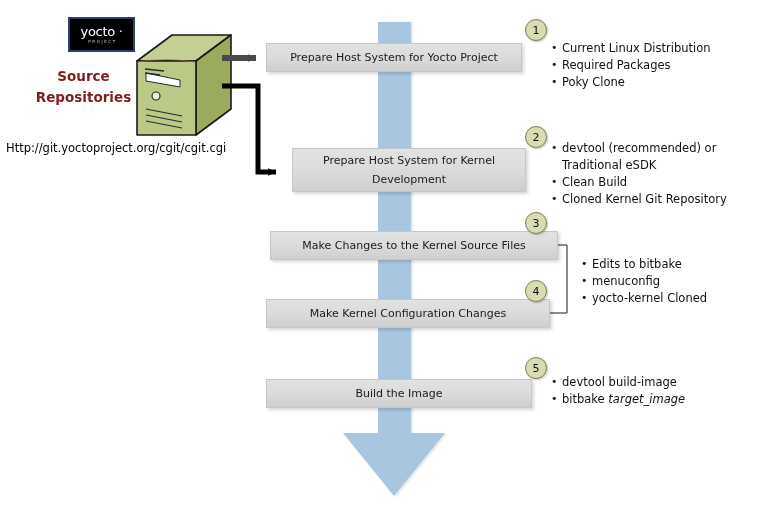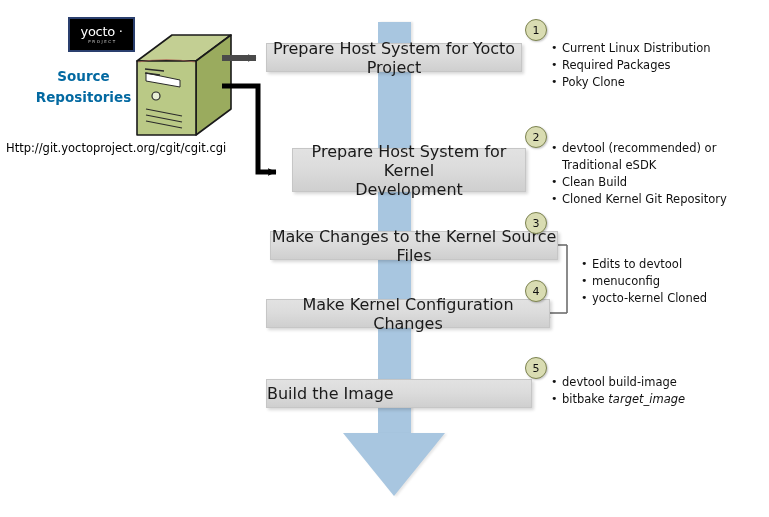--- a/index.html
+++ b/index.html
@@ -70,21 +70,21 @@
   }
 
   
   #source-repo-label {
     left: 26px;
     top: 66px;
     width: 115px;
     text-align: center;
     font-size: 13.5px;
     font-weight: bold;
-    color: #0369a1;
+    color: #7f1d1d;
     line-height: 21px;
   }
   #source-repo-url {
     left: 6px;
     top: 141px;
     font-size: 11.5px;
     color: #000000;
     white-space: nowrap;
   }
 
@@ -92,23 +92,24 @@
   #server-icon { left: 134px; top: 33px; width: 100px; height: 105px; }
 
   
   .pbox {
     background: linear-gradient(to bottom, #e2e2e2 0%, #dcdcdc 45%, #cfcfcf 100%);
     border: 1px solid #c6c6c6;
     box-sizing: border-box;
     box-shadow: 2px 2px 3px rgba(0,0,0,0.16);
     display: flex;
     align-items: center;
+    justify-content: center;
     text-align: center;
     color: #1a1a1a;
-    font-size: 16px;
+    font-size: 11px;
     line-height: 19px;
   }
   #box-1 { left: 266px; top: 43px;  width: 256px; height: 29px; }
   #box-2 { left: 292px; top: 148px; width: 234px; height: 44px; }
   #box-3 { left: 234px; top: 231px; width: 288px; height: 29px; margin-left: 36px; }
   #box-4 { left: 266px; top: 299px; width: 284px; height: 29px; }
   #box-5 { left: 266px; top: 379px; width: 266px; height: 29px; }
 
   
   .step-circle {
@@ -267,21 +268,21 @@
     <li>Poky Clone</li>
   </ul>
 
   <ul class="abs bullets" id="bullets-2">
     <li>devtool (recommended) or Traditional eSDK</li>
     <li>Clean Build</li>
     <li>Cloned Kernel Git Repository</li>
   </ul>
 
   <ul class="abs bullets" id="bullets-34">
-    <li>Edits to devtool</li>
+    <li>Edits to bitbake</li>
     <li>menuconfig</li>
     <li>yocto-kernel Cloned</li>
   </ul>
 
   <ul class="abs bullets" id="bullets-5">
     <li>devtool build-image</li>
     <li><span>bitbake </span><i>target_image</i></li>
   </ul>
 
 </div>

